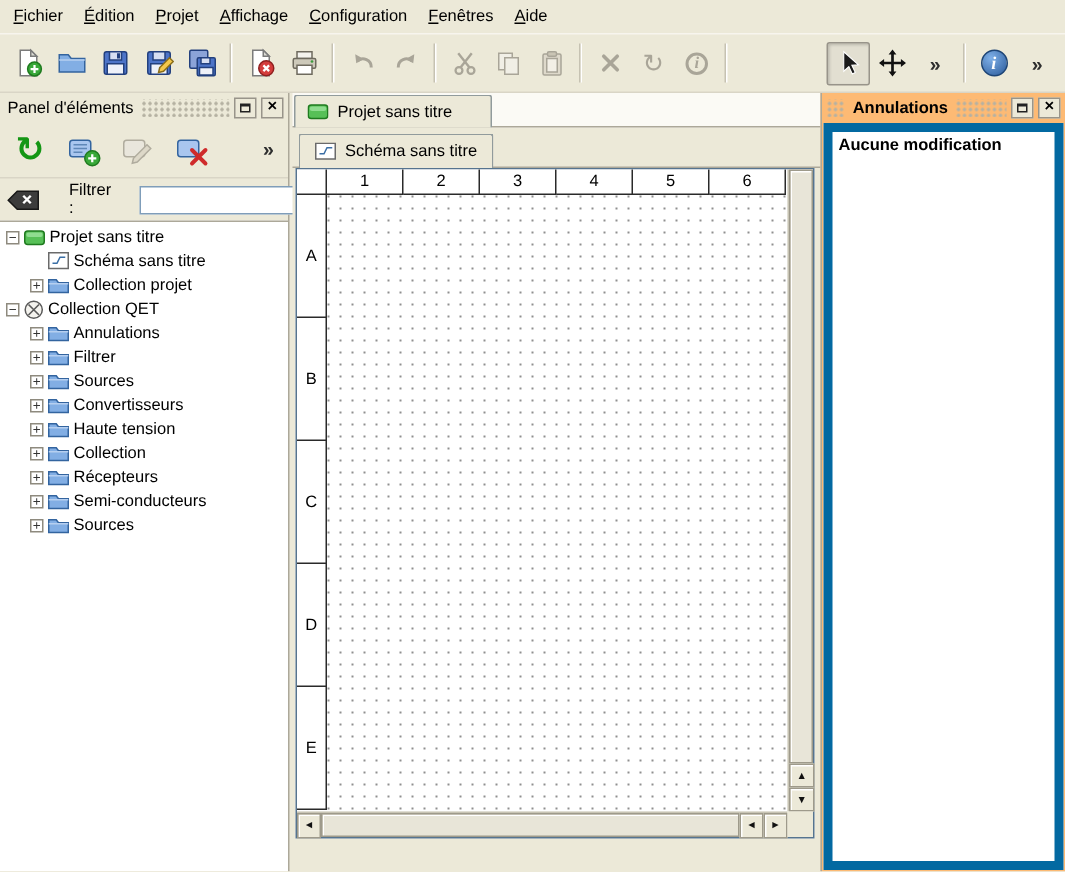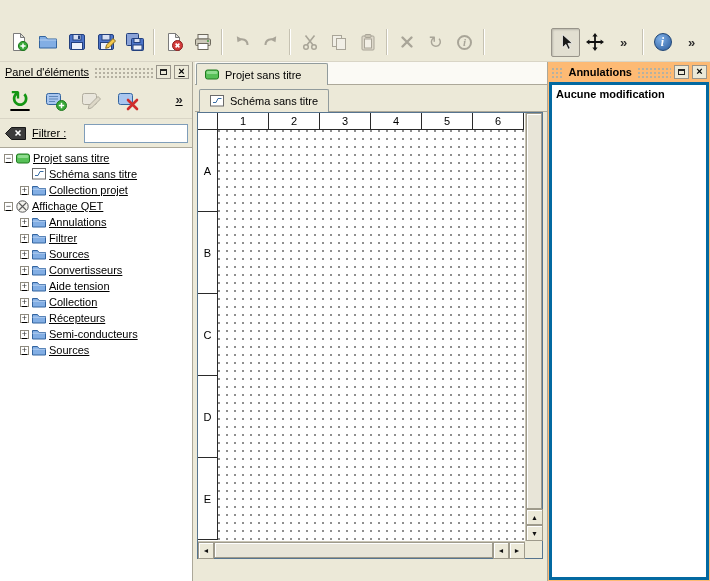--- a/index.html
+++ b/index.html
@@ -41,26 +41,26 @@
   .grip.fixed{flex:0 0 34px;}
   .title-text{white-space:nowrap;padding:0 2px;}
   .dock-btn{width:15px;height:14px;border:1px solid #98948a;background:#ece9d8;display:flex;
             align-items:center;justify-content:center;flex:0 0 auto;}
   .float-glyph{width:7px;height:6px;border:1px solid #222;border-top-width:2px;display:block;}
   .close-glyph{font-size:11px;font-weight:bold;line-height:1;}
   .close-glyph::before{content:"×";}
 
   
   .leftdock{position:absolute;left:0;top:62px;width:193px;bottom:0;display:flex;flex-direction:column;
-            background:#ece9d8;border-right:1px solid #aca899;text-decoration:underline;}
+            background:#ece9d8;border-right:1px solid #aca899;}
   .panel-toolbar{height:38px;display:flex;align-items:center;gap:6px;padding:2px 5px;flex:0 0 auto;
                  border-bottom:1px solid #d9d5c6;}
   .pbtn{width:30px;height:30px;display:flex;align-items:center;justify-content:center;}
   .pbtn.overflow{margin-left:auto;width:16px;}
-  .filter-row{height:28px;display:flex;align-items:center;gap:5px;padding:0 4px;flex:0 0 auto;justify-content:space-between;}
+  .filter-row{height:28px;display:flex;align-items:center;gap:19px;padding:0 4px;flex:0 0 auto;justify-content:space-between;}
   .clearbtn{display:inline-flex;align-items:center;}
   .filter-input{width:104px;height:19px;border:1px solid #7f9db9;background:#fff;font:inherit;
                 padding:0 3px;margin-left:auto;}
   .tree{flex:1;background:#fff;border-top:1px solid #aca899;overflow:hidden;padding-top:2px;}
   .tree-item{height:16px;display:flex;align-items:center;gap:3px;white-space:nowrap;}
   .ttoggle{width:9px;height:9px;border:1px solid #8e8a7e;background:#fff;font-size:9px;line-height:7px;
            text-align:center;flex:0 0 auto;color:#333;}
   .ttoggle.empty{border:none;background:transparent;}
 
   
@@ -97,27 +97,36 @@
   .hthumb{flex:1;background:#e8e5d8;border:1px solid #9e9a8b;box-shadow:inset 1px 1px 0 #fff;}
   .sbtn{width:17px;height:16px;flex:0 0 auto;background:#ece9d8;border:1px solid #9e9a8b;
         box-shadow:inset 1px 1px 0 #fff;display:flex;align-items:center;justify-content:center;
         font-size:7px;color:#111;}
   .hscroll .sbtn{width:16px;height:17px;}
   .scroll-corner{position:absolute;right:0;bottom:0;width:17px;height:17px;background:#ece9d8;}
 
   
   .rightdock{position:absolute;left:547px;top:62px;right:0;bottom:0;display:flex;flex-direction:column;
              background:#fdba74;border-left:1px solid #aca899;font-weight:bold;}
-  .undo-list{flex:1;background:#fff;border:3px solid #0369a1;margin:1px;padding:3px 4px;}
+  .undo-list{flex:1;background:#fff;border:6px solid #0369a1;margin:1px;padding:3px 4px;}
 </style>
 </head>
 <body>
 
 <div id="app">
 
+  <div class="menubar">
+      <div class="menu-item">Fichier</div>
+      <div class="menu-item">Édition</div>
+      <div class="menu-item">Projet</div>
+      <div class="menu-item">Affichage</div>
+      <div class="menu-item">Configuration</div>
+      <div class="menu-item">Fenêtres</div>
+      <div class="menu-item">Aide</div>
+    </div>
 
   <div class="maintoolbar">
       <div class="tgroup">
         <div class="tbtn">
           <span class="icon">
             <svg width="20" height="20">
               <path d="M4.5 1.5h7l4 4v13h-11z" fill="#fff" stroke="#7b7b7b"></path>
               <path d="M11.5 1.5l4 4h-4z" fill="#dcdcd4" stroke="#7b7b7b"></path>
               <circle cx="14" cy="14" r="4.6" fill="#38a838" stroke="#1f7a1f"></circle>
               <path d="M14 11.4v5.2M11.4 14h5.2" stroke="#fff" stroke-width="1.5"></path>
@@ -384,21 +393,21 @@
           <span>Collection projet</span>
         </div>
         <div class="tree-item" style="padding-left:4px">
           <span class="ttoggle">−</span>
           <span class="icon">
             <svg width="13" height="13">
               <circle cx="6.5" cy="6.5" r="5.7" fill="#f4f3ee" stroke="#5a5a5a"></circle>
               <path d="M3 3l7 7M10 3l-7 7" stroke="#5a5a5a" stroke-width="1.1"></path>
             </svg>
           </span>
-          <span>Affichage QET</span>
+          <span>Collection QET</span>
         </div>
         <div class="tree-item" style="padding-left:20px">
           <span class="ttoggle">+</span>
           <span class="icon">
             <svg width="14" height="11">
               <path d="M0.5 1.5h5l1.5 2h6.5v6.5h-13z" fill="#82aee4" stroke="#33649f"></path>
               <path d="M0.5 4.2h13" stroke="#b6cff0"></path>
             </svg>
           </span>
           <span>Annulations</span>
@@ -434,21 +443,21 @@
           <span>Convertisseurs</span>
         </div>
         <div class="tree-item" style="padding-left:20px">
           <span class="ttoggle">+</span>
           <span class="icon">
             <svg width="14" height="11">
               <path d="M0.5 1.5h5l1.5 2h6.5v6.5h-13z" fill="#82aee4" stroke="#33649f"></path>
               <path d="M0.5 4.2h13" stroke="#b6cff0"></path>
             </svg>
           </span>
-          <span>Aide tension</span>
+          <span>Haute tension</span>
         </div>
         <div class="tree-item" style="padding-left:20px">
           <span class="ttoggle">+</span>
           <span class="icon">
             <svg width="14" height="11">
               <path d="M0.5 1.5h5l1.5 2h6.5v6.5h-13z" fill="#82aee4" stroke="#33649f"></path>
               <path d="M0.5 4.2h13" stroke="#b6cff0"></path>
             </svg>
           </span>
           <span>Collection</span>

